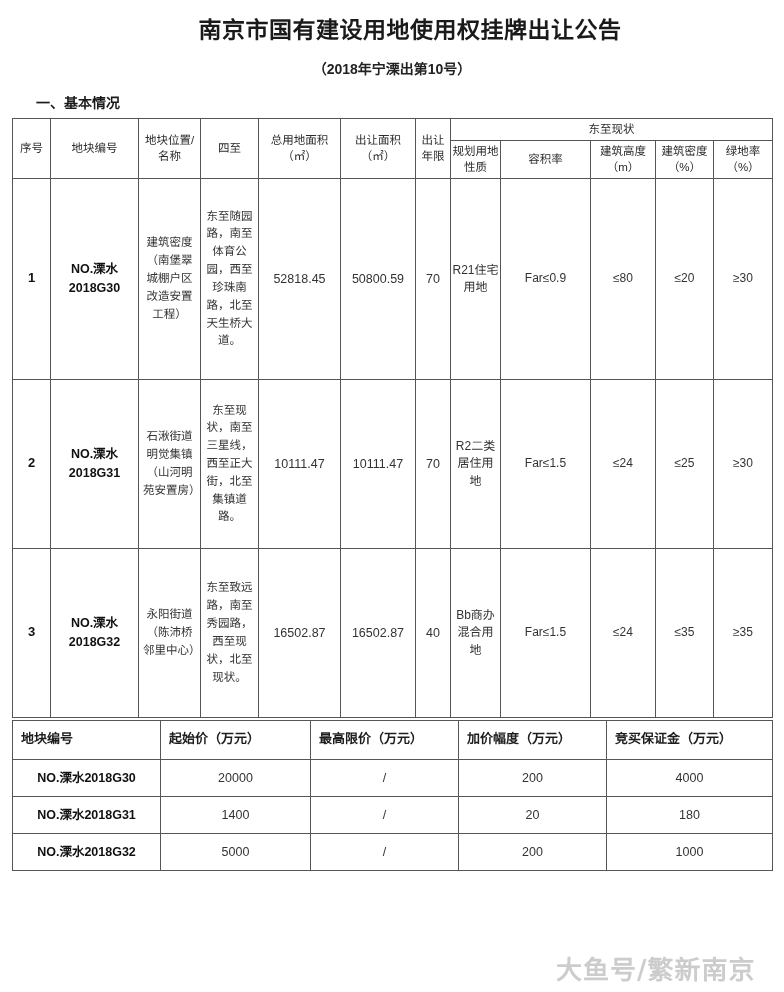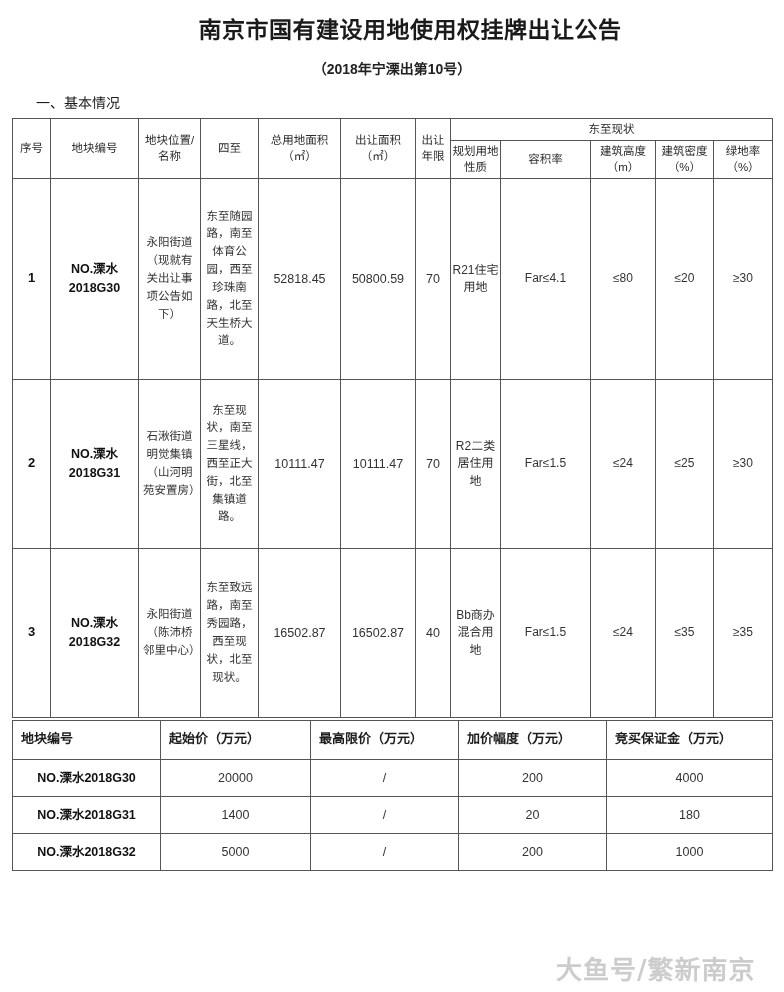--- a/index.html
+++ b/index.html
@@ -49,21 +49,21 @@
     font-size: 13.3px;
     line-height: 2.0;
     text-align: justify;
     text-indent: 2em;
     color: #2a2a2a;
   }
 
   .section-heading {
     margin: 14px 0 6px 36px;
     font-size: 14px;
-    font-weight: normal;
+    font-weight: bold;
     color: #1a1a1a;
   }
   .section-heading.second {
     margin-top: 12px;
   }
 
   
   table {
     border-collapse: collapse;
     table-layout: fixed;
@@ -222,27 +222,27 @@
         <th>容积率</th>
         <th>建筑高度（m）</th>
         <th>建筑密度（%）</th>
         <th>绿地率（%）</th>
       </tr>
     </thead>
     <tbody>
       <tr class="r1">
         <td class="cell-seq">1</td>
         <td class="cell-code">NO.溧水2018G30</td>
-        <td class="cell-narrow">永阳街道（现就有关出让事项公告如下）</td>
+        <td class="cell-narrow">建筑密度（南堡翠城棚户区改造安置工程）</td>
         <td class="cell-narrow">东至随园路，南至体育公园，西至珍珠南路，北至天生桥大道。</td>
         <td class="cell-num">52818.45</td>
         <td class="cell-num">50800.59</td>
         <td class="cell-num">70</td>
         <td class="cell-idx">R21住宅用地</td>
-        <td class="cell-idx">Far≤4.1</td>
+        <td class="cell-idx">Far≤0.9</td>
         <td class="cell-idx">≤80</td>
         <td class="cell-idx">≤20</td>
         <td class="cell-idx">≥30</td>
       </tr>
       <tr class="r2">
         <td class="cell-seq">2</td>
         <td class="cell-code">NO.溧水2018G31</td>
         <td class="cell-narrow">石湫街道明觉集镇（山河明苑安置房）</td>
         <td class="cell-narrow">东至现状，南至三星线，西至正大街，北至集镇道路。</td>
         <td class="cell-num">10111.47</td>

